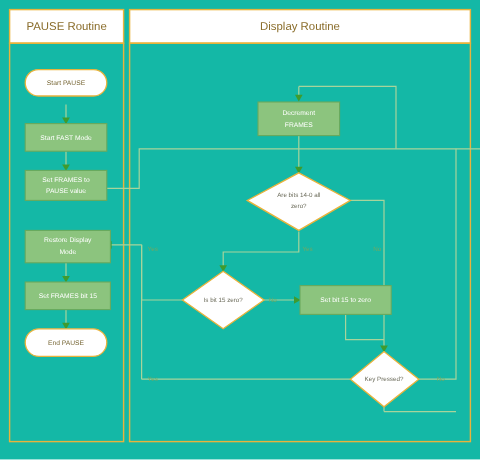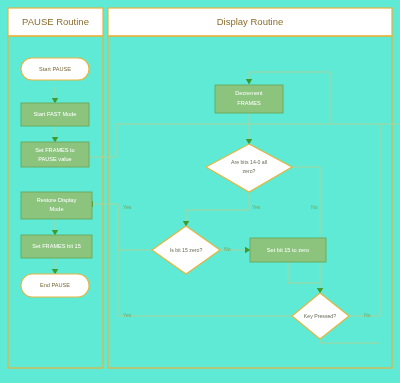--- a/index.html
+++ b/index.html
@@ -8,21 +8,21 @@
     background: #ffffff;
     width: 400px;
     height: 383px;
     overflow: hidden;
     font-family: "Liberation Sans", sans-serif;
   }
   #diagram-root {
     position: relative;
     width: 400px;
     height: 383px;
-    background: #5eead4;
+    background: #14b8a6;
   }
   svg.flow {
     position: absolute;
     left: 0;
     top: 0;
     width: 400px;
     height: 383px;
     display: block;
   }
   .lane-title {

